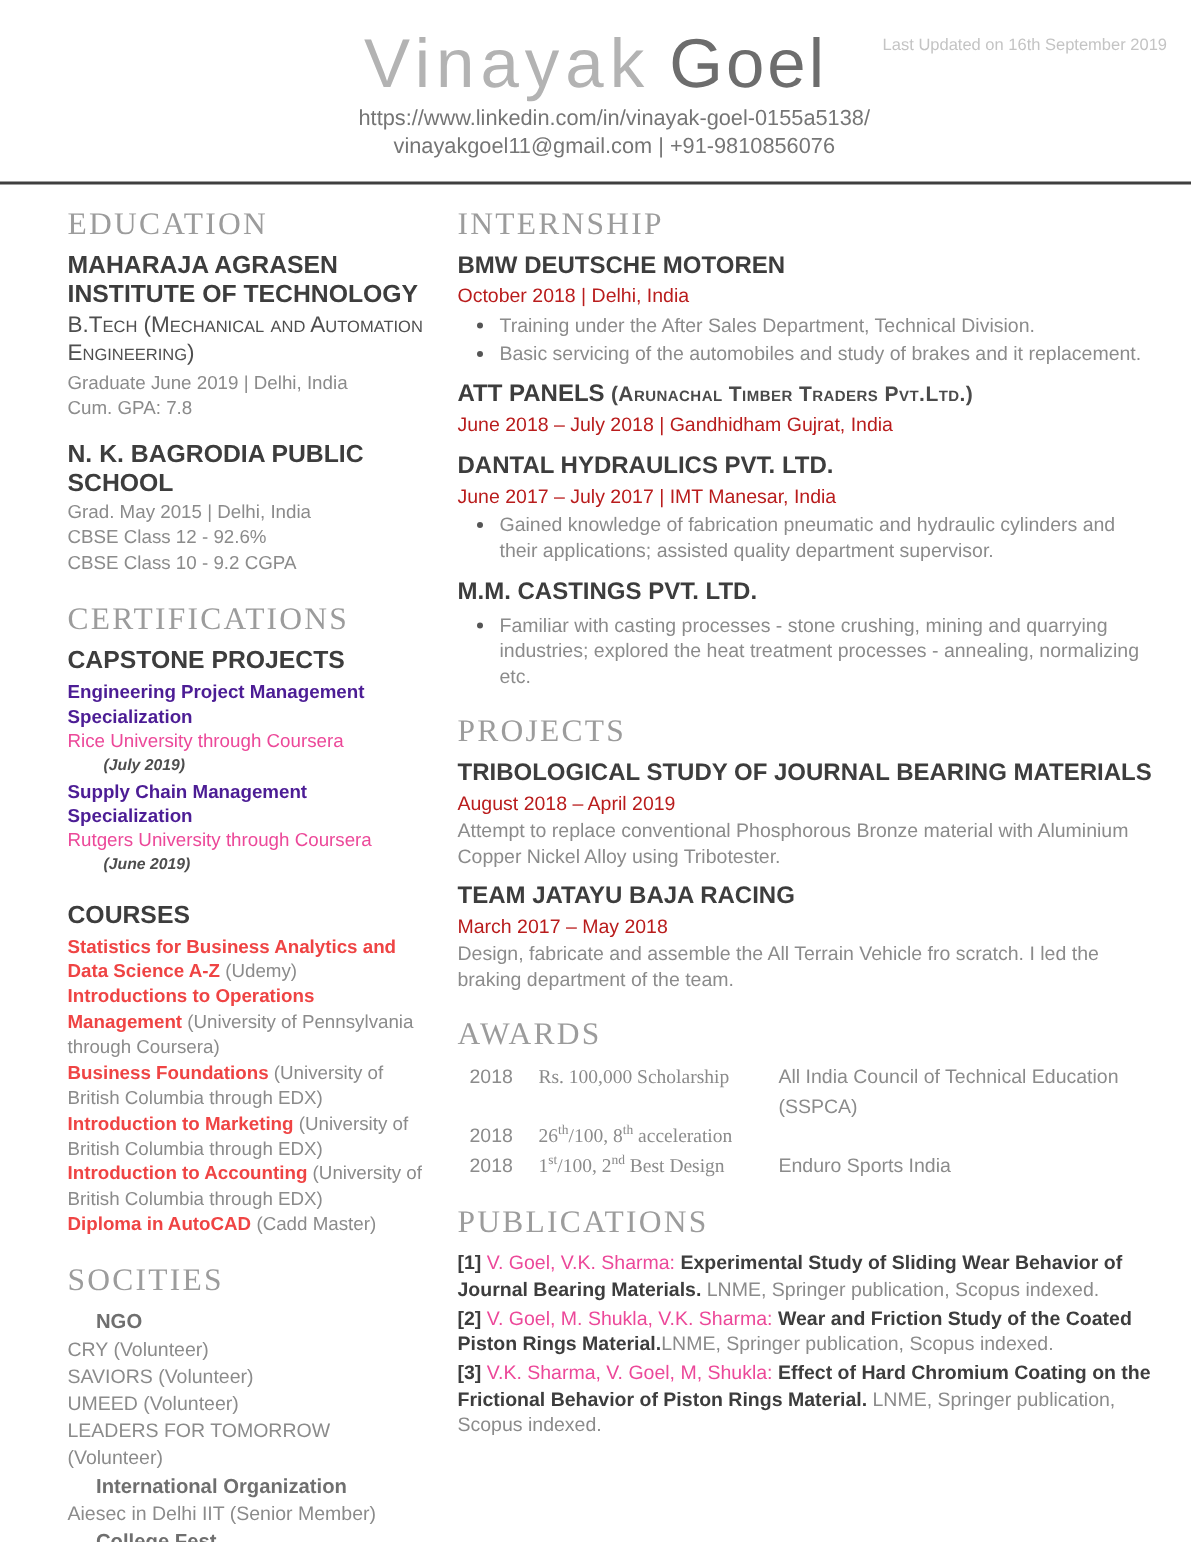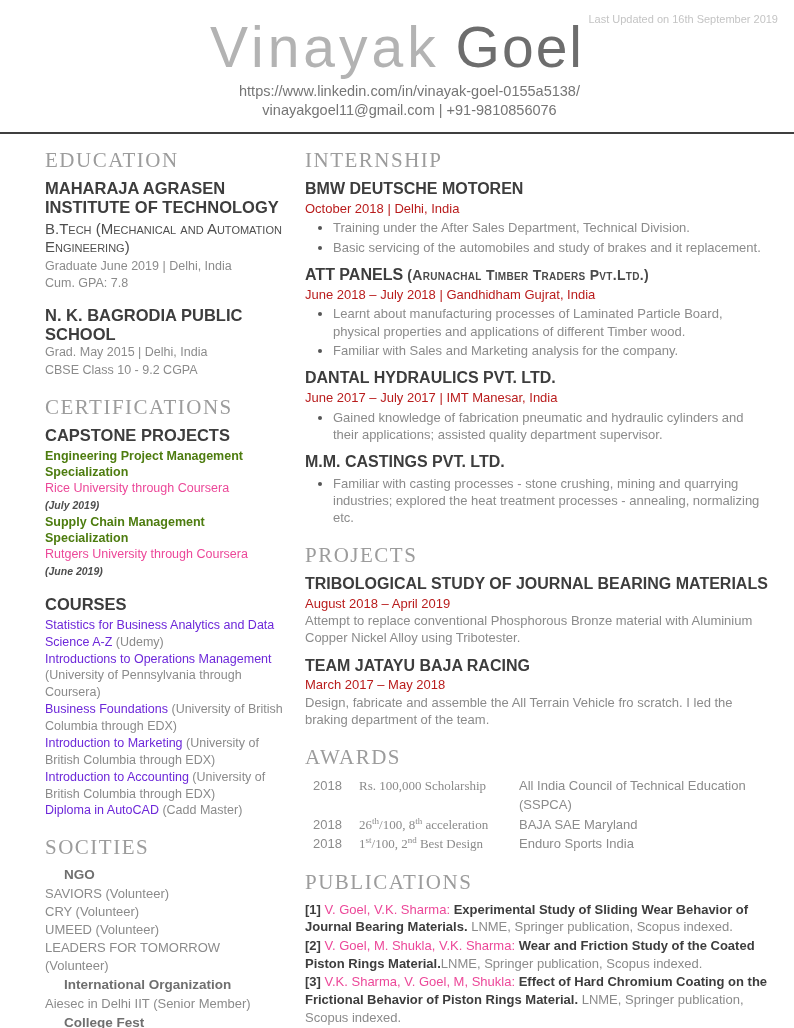--- a/index.html
+++ b/index.html
@@ -2,45 +2,45 @@
 <html><head>
 <meta charset="utf-8">
 <style>
   html,body{margin:0;padding:0;background:#ffffff;}
   .page{
     width:794px;height:1028px;position:relative;overflow:hidden;background:#fff;
     font-family:"Liberation Sans",sans-serif;margin:0 auto;box-sizing:border-box;
   }
   
   .header{position:relative;text-align:center;padding-top:4px;}
-  .last-updated{position:absolute;top:13px;right:16px;font-size:11px;color:#c4c4c4;}
-  .name{margin:14px 0 4px;font-weight:normal;font-size:57px;line-height:1.05;}
+  .last-updated{position:absolute;top:24px;right:16px;font-size:11px;color:#c4c4c4;}
+  .name{margin:14px 0 4px;font-weight:normal;font-size:46px;line-height:1.05;}
   .name-first{color:#b3b3b3;font-weight:300;letter-spacing:4px;}
   .name-last{color:#6d6d6d;font-weight:400;letter-spacing:2px;}
   .contact-line{font-size:14.5px;color:#757575;line-height:1.32;padding-left:25px;}
   .divider{border-top:2px solid #3f3f3f;margin-top:12px;}
   
   .columns{display:flex;padding:10px 26px 0 45px;gap:20px;box-sizing:border-box;}
   .col-left{width:240px;flex:0 0 240px;font-size:12.5px;}
   .col-right{flex:1;min-width:0;font-size:13px;}
   .section-heading{font-size:21px;font-weight:400;color:#9c9c9c;letter-spacing:1.5px;margin:16px 0 6px;font-family:Liberation Serif, serif;}
   .section-heading.first{margin-top:4px;}
   .gray{color:#8b8b8b;line-height:1.38;}
   
   .entry-title{font-size:16.5px;font-weight:700;color:#3d3d3d;line-height:1.17;margin:0;}
   .edu-subtitle{font-variant:small-caps;font-size:15px;font-weight:500;color:#4e4e4e;line-height:1.25;margin:2px 0 1px;}
   .edu-entry{margin-bottom:13px;}
   .sub-title{font-size:16.5px;font-weight:700;color:#3d3d3d;margin:2px 0 3px;}
   .cert-item{margin-bottom:1px;}
-  .cert-name{font-weight:700;color:#4d7c0f;line-height:1.3;}
+  .cert-name{font-weight:700;color:#4c1d95;line-height:1.3;}
   .cert-org{color:#ec4899;line-height:1.3;}
-  .cert-date{font-size:10.5px;font-style:italic;font-weight:700;color:#4e4e4e;line-height:1.55;}
+  .cert-date{font-size:10.5px;font-style:italic;font-weight:700;color:#4e4e4e;line-height:1.55;margin-left:24px;}
   .courses-block{margin-top:16px;}
   .course-item{line-height:1.35;}
-  .course-name{font-weight:400;color:#6d28d9;}
+  .course-name{font-weight:700;color:#ef4444;}
   .course-org{color:#8b8b8b;}
   .society-group{margin-bottom:1px;}
   .society-title{font-size:13.5px;font-weight:700;color:#6f6f6f;line-height:1.4;margin-left:19px;}
   .society-line{color:#8b8b8b;font-size:13px;line-height:1.38;}
   
   .r-entry{margin-bottom:9px;}
   .r-title{font-size:16px;font-weight:700;color:#3d3d3d;margin:0;line-height:1.3;}
   .r-title-suffix{font-variant:small-caps;font-weight:600;font-size:14px;color:#4a4a4a;letter-spacing:.3px;}
   .r-date{color:#b91c1c;line-height:1.35;}
   ul.bullets{margin:2px 0 0;padding-left:28px;list-style:disc;}
@@ -80,20 +80,21 @@
       <div id="education-entries">
           <div class="edu-entry">
             <h3 class="entry-title">MAHARAJA AGRASEN INSTITUTE OF TECHNOLOGY</h3>
             <div class="edu-subtitle">B.Tech (Mechanical and Automation Engineering)</div>
             <div class="gray">Graduate June 2019 | Delhi, India</div>
             <div class="gray">Cum. GPA: 7.8</div>
           </div>
           <div class="edu-entry">
             <h3 class="entry-title">N. K. BAGRODIA PUBLIC SCHOOL</h3>
             <div class="gray">Grad. May 2015 | Delhi, India</div>
+            <div class="gray">CBSE Class 12 - 92.6%</div>
             <div class="gray">CBSE Class 10 - 9.2 CGPA</div>
           </div>
         </div>
 
       <h2 class="section-heading">CERTIFICATIONS</h2>
       <div class="sub-title">CAPSTONE PROJECTS</div>
       <div id="cert-items">
           <div class="cert-item">
             <div class="cert-name">Engineering Project Management Specialization</div>
             <div class="cert-org gray">Rice University through Coursera</div>
@@ -113,22 +114,22 @@
           <div class="course-item"><span class="course-name">Business Foundations</span><span class="course-org"> (University of British Columbia through EDX)</span></div>
           <div class="course-item"><span class="course-name">Introduction to Marketing</span><span class="course-org"> (University of British Columbia through EDX)</span></div>
           <div class="course-item"><span class="course-name">Introduction to Accounting</span><span class="course-org"> (University of British Columbia through EDX)</span></div>
           <div class="course-item"><span class="course-name">Diploma in AutoCAD</span><span class="course-org"> (Cadd Master)</span></div>
         </div>
 
       <h2 class="section-heading">SOCITIES</h2>
       <div id="society-groups">
           <div class="society-group">
             <div class="society-title">NGO</div>
+            <div class="society-line">CRY (Volunteer)</div>
             <div class="society-line">SAVIORS (Volunteer)</div>
-            <div class="society-line">CRY (Volunteer)</div>
             <div class="society-line">UMEED (Volunteer)</div>
             <div class="society-line">LEADERS FOR TOMORROW (Volunteer)</div>
           </div>
           <div class="society-group">
             <div class="society-title">International Organization</div>
             <div class="society-line">Aiesec in Delhi IIT (Senior Member)</div>
           </div>
           <div class="society-group">
             <div class="society-title">College Fest</div>
           </div>
@@ -142,24 +143,20 @@
             <h3 class="r-title"><span>BMW DEUTSCHE MOTOREN</span></h3>
             <div class="r-date gray">October 2018 | Delhi, India</div>
             <ul class="bullets">
               <li>Training under the After Sales Department, Technical Division.</li>
               <li>Basic servicing of the automobiles and study of brakes and it replacement.</li>
             </ul>
           </div>
           <div class="r-entry">
             <h3 class="r-title"><span>ATT PANELS</span><span class="r-title-suffix">  (Arunachal Timber Traders Pvt.Ltd.)</span></h3>
             <div class="r-date gray">June 2018 – July 2018 | Gandhidham Gujrat, India</div>
-            <ul class="bullets">
-              <li>Learnt about manufacturing processes of Laminated Particle Board, physical properties and applications of different Timber wood.</li>
-              <li>Familiar with Sales and Marketing analysis for the company.</li>
-            </ul>
           </div>
           <div class="r-entry">
             <h3 class="r-title"><span>DANTAL HYDRAULICS PVT. LTD.</span></h3>
             <div class="r-date gray">June 2017 – July 2017 | IMT Manesar, India</div>
             <ul class="bullets">
               <li>Gained knowledge of fabrication pneumatic and hydraulic cylinders and their applications; assisted quality department supervisor.</li>
             </ul>
           </div>
           <div class="r-entry">
             <h3 class="r-title"><span>M.M. CASTINGS PVT. LTD.</span></h3>
@@ -186,21 +183,20 @@
       <h2 class="section-heading">AWARDS</h2>
       <div class="awards-table" id="award-rows">
           <div class="award-row">
             <div class="award-year">2018</div>
             <div class="award-desc"><span>Rs. 100,000 Scholarship</span></div>
             <div class="award-org">All India Council of Technical Education (SSPCA)</div>
           </div>
           <div class="award-row">
             <div class="award-year">2018</div>
             <div class="award-desc"><span>26</span><sup>th</sup><span>/100, 8</span><sup>th</sup><span> acceleration</span></div>
-            <div class="award-org">BAJA SAE Maryland</div>
           </div>
           <div class="award-row">
             <div class="award-year">2018</div>
             <div class="award-desc"><span>1</span><sup>st</sup><span>/100, 2</span><sup>nd</sup><span> Best Design</span></div>
             <div class="award-org">Enduro Sports India</div>
           </div>
         </div>
 
       <h2 class="section-heading">PUBLICATIONS</h2>
       <div class="publications" id="publication-items">

